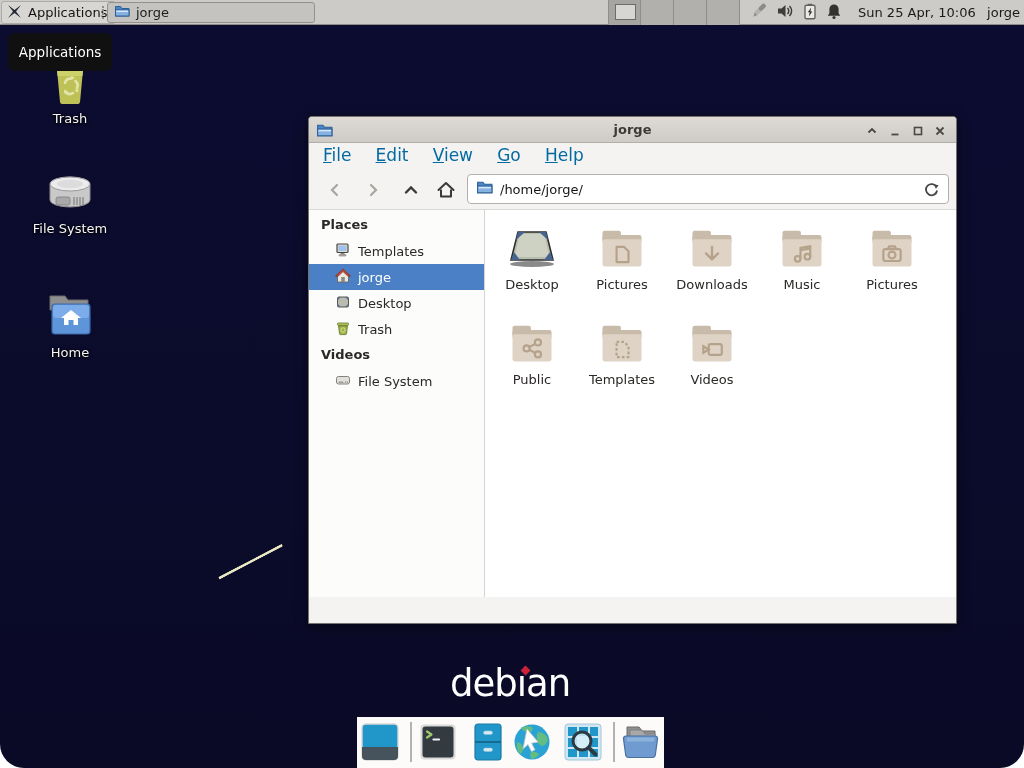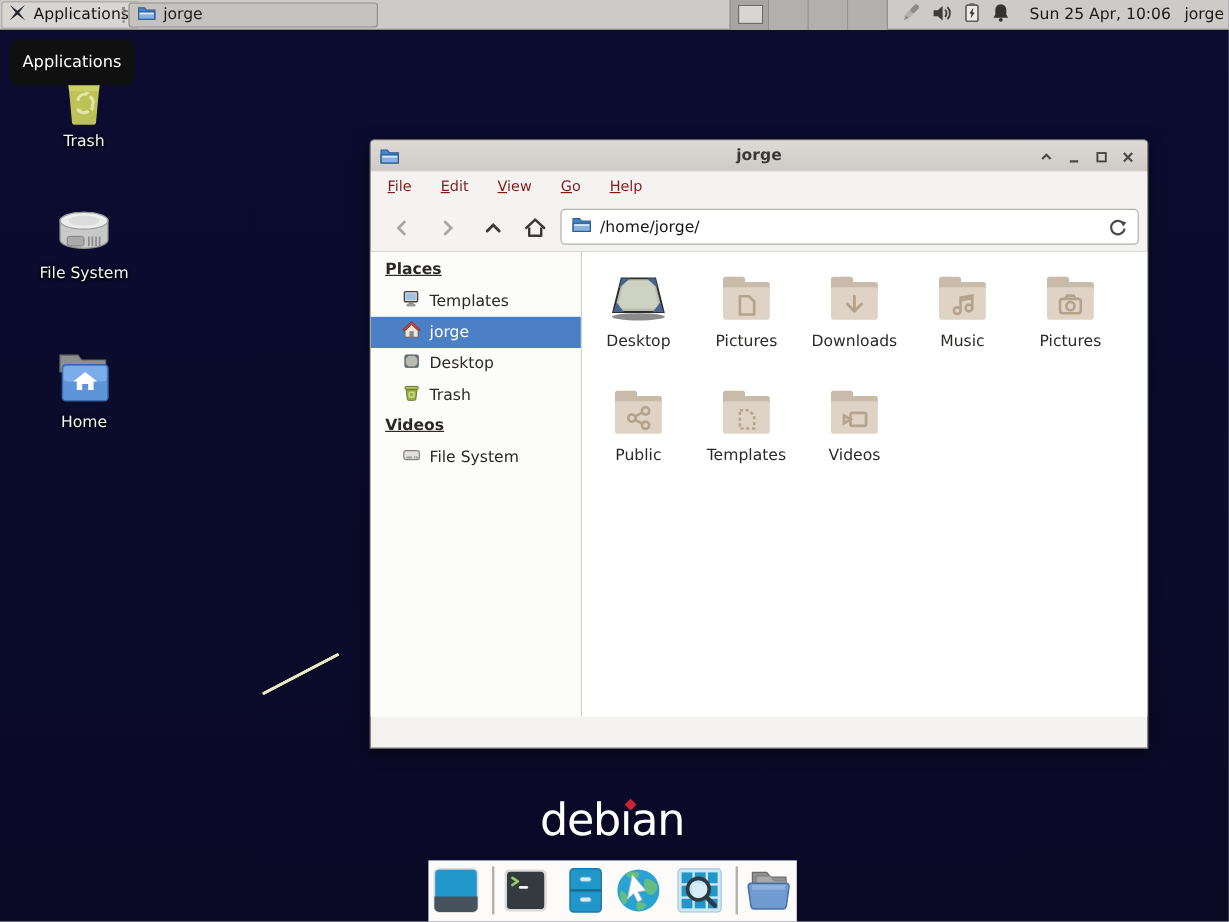--- a/index.html
+++ b/index.html
@@ -1,19 +1,19 @@
 <!DOCTYPE html>
 <html><head>
 <meta charset="utf-8">
 <style>
   * { margin:0; padding:0; box-sizing:border-box; }
   html,body { width:1024px; height:768px; overflow:hidden; }
   body { font-family:"DejaVu Sans", sans-serif; font-size:13px; color:#1c1c1c; }
   #stage { position:absolute; width:1024px; height:768px;
-           background:linear-gradient(180deg,#0c0c31 0%,#0b0b2b 55%,#0a0a27 100%); }
+           background:linear-gradient(180deg,#0c0c31 0%,#0b0b2b 55%,#0a0a27 100%);border-radius:24px; }
 
   
   .panel { position:absolute; left:0; top:0; width:1024px; height:25px;
            background:#cdcbc7; border-bottom:1px solid #8e8c88; }
   .app-button { position:absolute; left:1px; top:1px; height:23px; padding:0 8px 0 4px;
                 display:flex; align-items:center; gap:5px; background:#d8d6d2;
                 border:1px solid #aeaba7; border-radius:3px; cursor:default; }
   .app-button .lbl { font-size:13px; color:#141414; }
   .panel-sep { position:absolute; left:102px; top:6px; width:0; height:13px;
                border-left:2px dotted #8f8d89; }
@@ -57,39 +57,39 @@
               border-bottom:1px solid #b2afab; border-radius:3px 3px 0 0; }
   .titlebar .ticon { position:absolute; left:7px; top:5px; }
   .title-text { position:absolute; left:0; right:0; top:0; height:26px; line-height:26px;
                 text-align:center; font-weight:bold; color:#3b3936; font-size:13px; }
   .winbtn { position:absolute; top:7px; width:14px; height:14px; display:flex;
             align-items:center; justify-content:center; }
   .wb-shade { right:77px; } .wb-min { right:54px; } .wb-max { right:31px; } .wb-close { right:9px; }
 
   .menubar { position:absolute; left:0; top:26px; right:0; height:25px; background:#f4f3f1; }
   .menu-item { display:inline-block; height:25px; line-height:25px; padding:0 10px;
-               color:#7f1d1d; font-size:12px; }
+               color:#0369a1; font-size:17px; }
   .menu-item:first-child { margin-left:4px; }
   .menubar u { text-decoration:underline; }
 
   .toolbar { position:absolute; left:0; top:51px; right:0; height:42px; background:#f4f3f1;
              border-bottom:1px solid #dbd9d5; }
   .navbtn { position:absolute; top:11px; width:22px; height:22px; display:flex;
             align-items:center; justify-content:center; }
   .nb-back { left:15px; } .nb-fwd { left:53px; } .nb-up { left:91px; } .nb-home { left:126px; }
   .pathbar { position:absolute; left:158px; top:6px; width:482px; height:30px;
              background:#ffffff; border:1px solid #b3b0ac; border-radius:4px;
              display:flex; align-items:center; padding:0 8px; gap:7px; }
   .pathbar .ptext { flex:1; font-size:13px; color:#141414; }
   .reload { display:flex; align-items:center; }
 
   .content { position:absolute; left:0; top:93px; right:0; height:387px; background:#ffffff; }
   .sidebar { position:absolute; left:0; top:0; width:176px; height:387px;
              background:#fcfcfb; border-right:1px solid #d6d4d0; }
-  .side-header { position:absolute; left:12px; font-weight:bold; color:#2b2927; font-size:13px;text-decoration:underline; }
+  .side-header { position:absolute; left:12px; font-weight:bold; color:#2b2927; font-size:13px; }
   .side-row { position:absolute; left:0; width:175px; height:26px; display:flex;
               align-items:center; gap:7px; padding-left:26px; color:#2b2927; font-size:13px; }
   .side-row.selected { background:#4b80c6; color:#ffffff; }
 
   .mainview { position:absolute; left:176px; top:0; right:0; height:387px; background:#ffffff; }
   .fcell { position:absolute; width:90px; text-align:center; }
   .fcell .ficon { display:flex; justify-content:center; }
   .fcell .flabel { margin-top:3px; font-size:13px; color:#2b2927; }
 
   .statusbar { position:absolute; left:0; bottom:0; right:0; height:26px; background:#f4f3f1;

